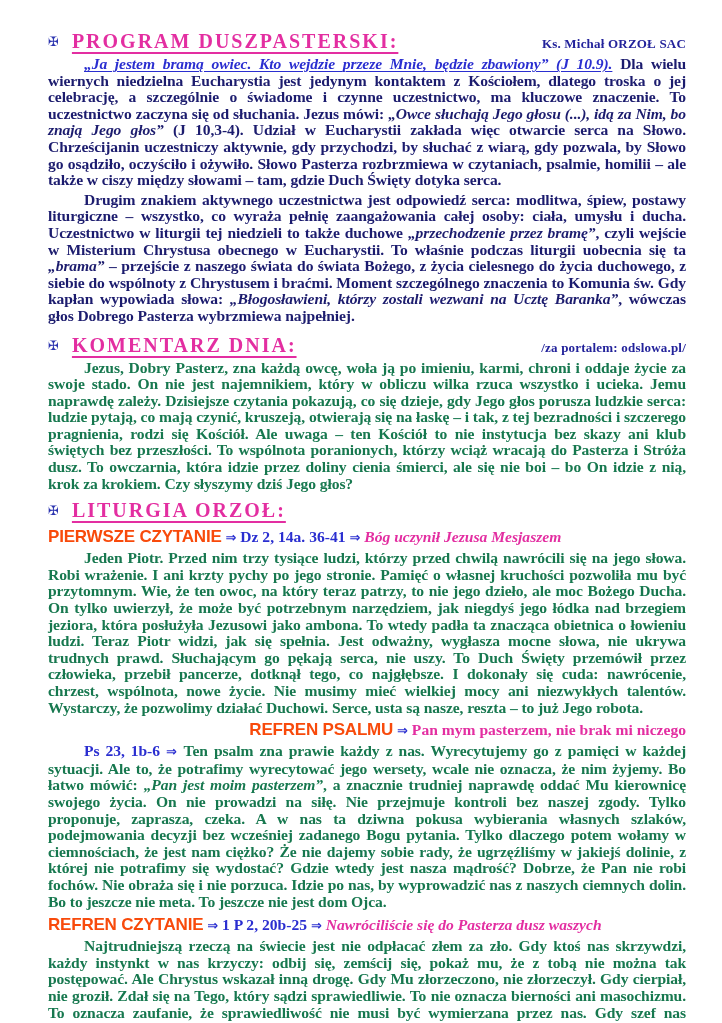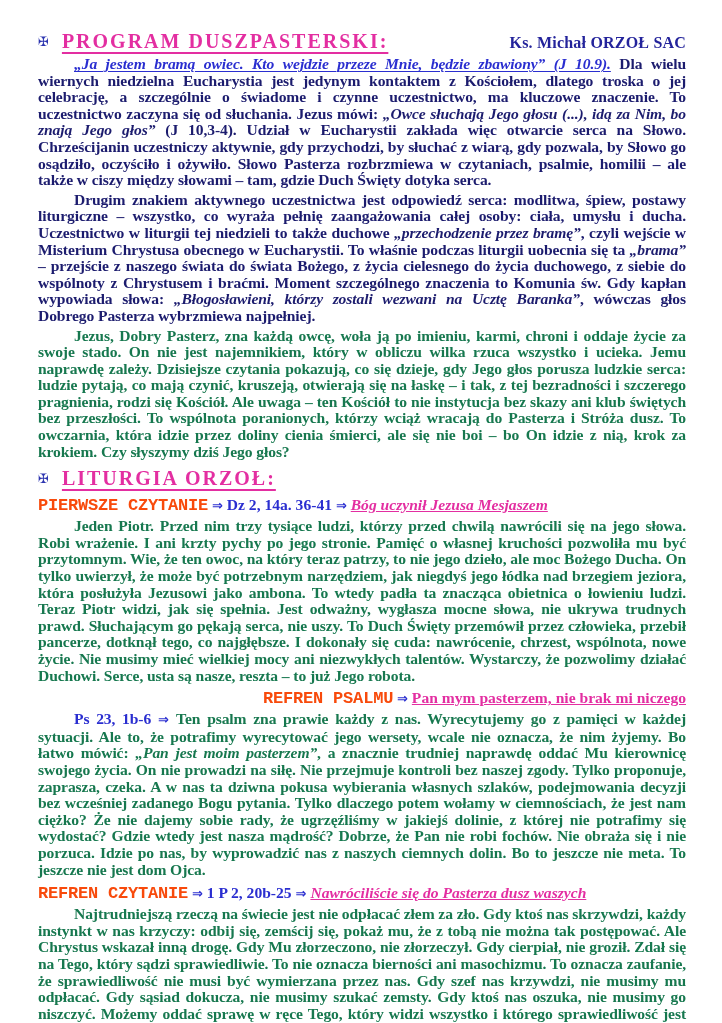--- a/index.html
+++ b/index.html
@@ -11,41 +11,41 @@
     --note-navy:#23239b;
     --cross-blue:#2d35b0;
   }
   html,body{margin:0;padding:0;background:#ffffff;}
   body{
     width:722px;height:1023px;
     font-family:"Liberation Serif","DejaVu Serif",serif;
     font-weight:bold;
     -webkit-font-smoothing:antialiased;
   }
-  .page{box-sizing:border-box;width:722px;height:1023px;padding:30px 36px 0 38px;overflow:hidden;}
+  .page{box-sizing:border-box;width:722px;height:1023px;padding:30px 36px 0 48px;overflow:hidden;}
   .h-row{display:flex;justify-content:space-between;align-items:baseline;}
   .h-left{white-space:nowrap;}
   .cross{
     font-family:"DejaVu Sans",sans-serif;
     color:var(--cross-blue);
     font-size:13px;
     margin-right:9px;
     vertical-align:2px;
   }
   .h1{
     color:var(--magenta);
     font-size:20px;
     letter-spacing:2px;
     text-decoration:underline;
     text-decoration-thickness:1.5px;
     text-underline-offset:4px;
   }
   .note{
     color:var(--note-navy);
-    font-size:16px;
+    font-size:13px;
     letter-spacing:0.2px;
     white-space:nowrap;
   }
   .para{
     margin:3px 0 2px 0;
     font-size:15.6px;
     line-height:16.6px;
     text-align:justify;
     letter-spacing:-0.1px;
   }
@@ -57,47 +57,54 @@
     color:var(--blue);
     font-style:italic;
     text-decoration:underline;
     text-decoration-thickness:1px;
     text-underline-offset:2px;
   }
   .ref{color:var(--blue);}
   .arrow{color:var(--blue);font-family:"DejaVu Sans",sans-serif;font-size:13px;}
   .read-row{margin:6px 0 1px 0;font-size:15.6px;line-height:18px;}
   .read-title{
-    font-family:Liberation Mono, monospace;
+    font-family:Liberation Sans, sans-serif;
     font-weight:bold;
     color:var(--orange);
     font-size:17px;
     letter-spacing:-0.2px;
   }
-  .sub{color:var(--magenta);font-style:italic;text-decoration:underline;}
+  .sub{color:var(--magenta);font-style:italic;}
   .sub.upright{font-style:normal;}
   .centered{text-align:right;margin-top:5px;}
   .mt-kom{margin-top:9px;margin-bottom:3px;}
   .mt-lit{margin-top:7px;margin-bottom:4px;}
 </style>
 </head>
 <body>
 
 <div class="page">
 
   <div class="h-row">
     <div class="h-left">
       <span class="cross">✠</span>
       <span class="h1">PROGRAM DUSZPASTERSKI:</span>
     </div>
     <span class="note">Ks. Michał ORZOŁ SAC</span>
   </div>
   <p class="para navy indent"><span class="quote">„Ja jestem bramą owiec. Kto wejdzie przeze Mnie, będzie zbawiony” (J 10.9).</span><span> Dla wielu wiernych niedzielna Eucharystia jest jedynym kontaktem z Kościołem, dlatego troska o jej celebrację, a szczególnie o świadome i czynne uczestnictwo, ma kluczowe znaczenie. To uczestnictwo zaczyna się od słuchania. Jezus mówi: </span><span class="italic">„Owce słuchają Jego głosu (...), idą za Nim, bo znają Jego głos”</span><span> (J 10,3-4). Udział w Eucharystii zakłada więc otwarcie serca na Słowo. Chrześcijanin uczestniczy aktywnie, gdy przychodzi, by słuchać z wiarą, gdy pozwala, by Słowo go osądziło, oczyściło i ożywiło. Słowo Pasterza rozbrzmiewa w czytaniach, psalmie, homilii – ale także w ciszy między słowami – tam, gdzie Duch Święty dotyka serca.</span></p>
   <p class="para navy indent"><span>Drugim znakiem aktywnego uczestnictwa jest odpowiedź serca: modlitwa, śpiew, postawy liturgiczne – wszystko, co wyraża pełnię zaangażowania całej osoby: ciała, umysłu i ducha. Uczestnictwo w liturgii tej niedzieli to także duchowe </span><span class="italic">„przechodzenie przez bramę”</span><span>, czyli wejście w Misterium Chrystusa obecnego w Eucharystii. To właśnie podczas liturgii uobecnia się ta </span><span class="italic">„brama”</span><span> – przejście z naszego świata do świata Bożego, z życia cielesnego do życia duchowego, z siebie do wspólnoty z Chrystusem i braćmi. Moment szczególnego znaczenia to Komunia św. Gdy kapłan wypowiada słowa: </span><span class="italic">„Błogosławieni, którzy zostali wezwani na Ucztę Baranka”</span><span>, wówczas głos Dobrego Pasterza wybrzmiewa najpełniej.</span></p>
 
+  <div class="h-row mt-kom">
+    <div class="h-left">
+      <span class="cross">✠</span>
+      <span class="h1">KOMENTARZ DNIA:</span>
+    </div>
+    <span class="note">/za portalem: odslowa.pl/</span>
+  </div>
   <p class="para green indent"><span>Jezus, Dobry Pasterz, zna każdą owcę, woła ją po imieniu, karmi, chroni i oddaje życie za swoje stado. On nie jest najemnikiem, który w obliczu wilka rzuca wszystko i ucieka. Jemu naprawdę zależy. Dzisiejsze czytania pokazują, co się dzieje, gdy Jego głos porusza ludzkie serca: ludzie pytają, co mają czynić, kruszeją, otwierają się na łaskę – i tak, z tej bezradności i szczerego pragnienia, rodzi się Kościół. Ale uwaga – ten Kościół to nie instytucja bez skazy ani klub świętych bez przeszłości. To wspólnota poranionych, którzy wciąż wracają do Pasterza i Stróża dusz. To owczarnia, która idzie przez doliny cienia śmierci, ale się nie boi – bo On idzie z nią, krok za krokiem. Czy słyszymy dziś Jego głos?</span></p>
 
   <div class="h-row mt-lit">
     <div class="h-left">
       <span class="cross">✠</span>
       <span class="h1">LITURGIA ORZOŁ:</span>
     </div>
   </div>
 
   <div class="read-row">

